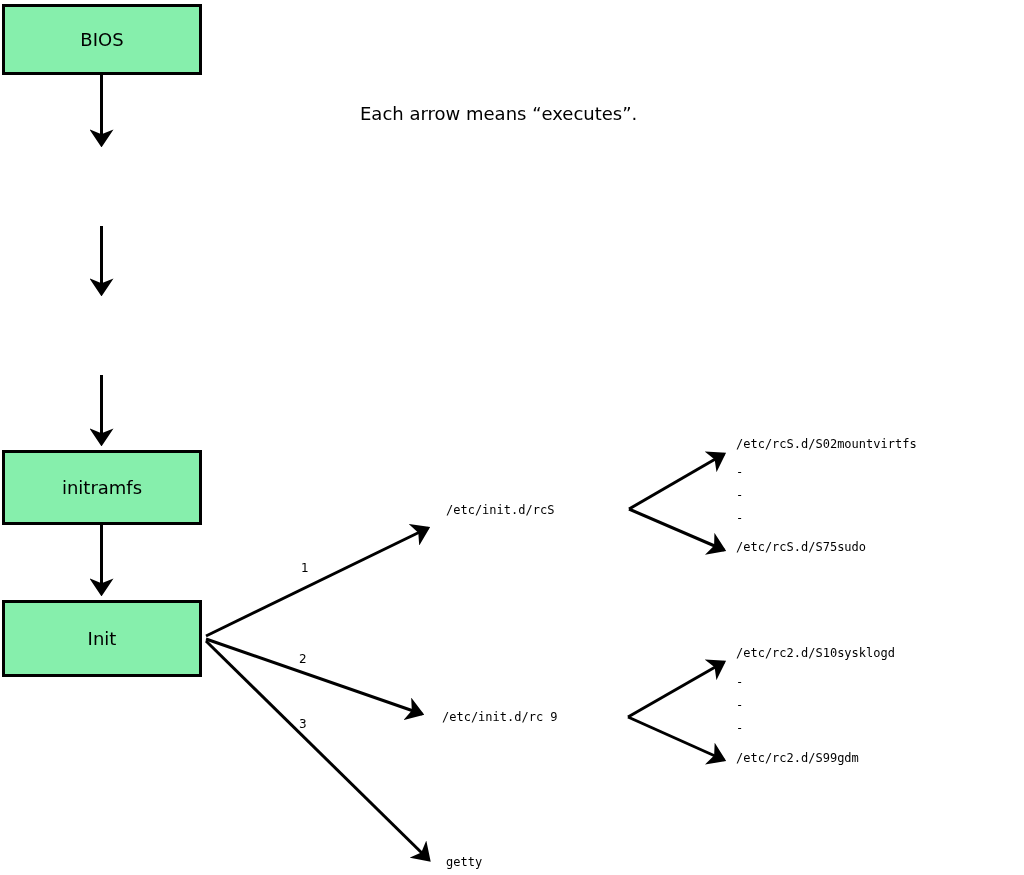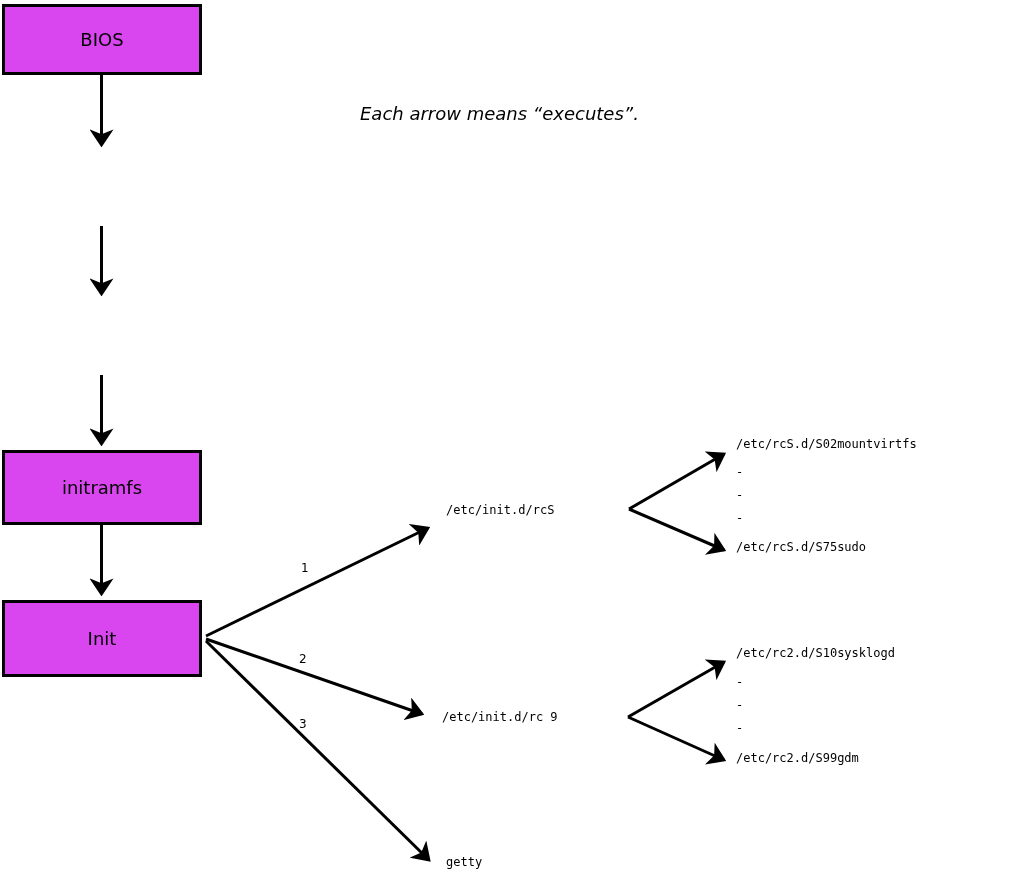--- a/index.html
+++ b/index.html
@@ -20,21 +20,21 @@
     position: absolute;
     left: 0;
     top: 0;
   }
   .node {
     position: absolute;
     left: 2px;
     width: 200px;
     box-sizing: border-box;
     border: 3px solid #000000;
-    background: #d946ef;
+    background: #86efac;
     display: flex;
     align-items: center;
     justify-content: center;
     font-size: 18px;
     line-height: 22px;
     white-space: nowrap;
   }
   .label {
     position: absolute;
     font-size: 12px;
@@ -72,21 +72,21 @@
     <line x1="206" y1="639" x2="422" y2="714" stroke="#000000" stroke-width="3" marker-end="url(#ah)"></line>
     <line x1="206" y1="641" x2="429" y2="860" stroke="#000000" stroke-width="3" marker-end="url(#ah)"></line>
 
     <line x1="629" y1="509" x2="724" y2="454" stroke="#000000" stroke-width="3" marker-end="url(#ah)"></line>
     <line x1="629" y1="509" x2="724" y2="550" stroke="#000000" stroke-width="3" marker-end="url(#ah)"></line>
 
     <line x1="628" y1="717" x2="724" y2="662" stroke="#000000" stroke-width="3" marker-end="url(#ah)"></line>
     <line x1="628" y1="717" x2="724" y2="760" stroke="#000000" stroke-width="3" marker-end="url(#ah)"></line>
   </svg>
 
-  <div class="caption" style="left:360px; top:102px;font-style:italic;">Each arrow means “executes”.</div>
+  <div class="caption" style="left:360px; top:102px;">Each arrow means “executes”.</div>
 
   <div class="node" style="top:4px;   height:71px;">
     <span>BIOS</span>
   </div>
   <div class="node" style="top:450px; height:75px;">
     <span>initramfs</span>
   </div>
   <div class="node" style="top:600px; height:77px;">
     <span>Init</span>
   </div>

